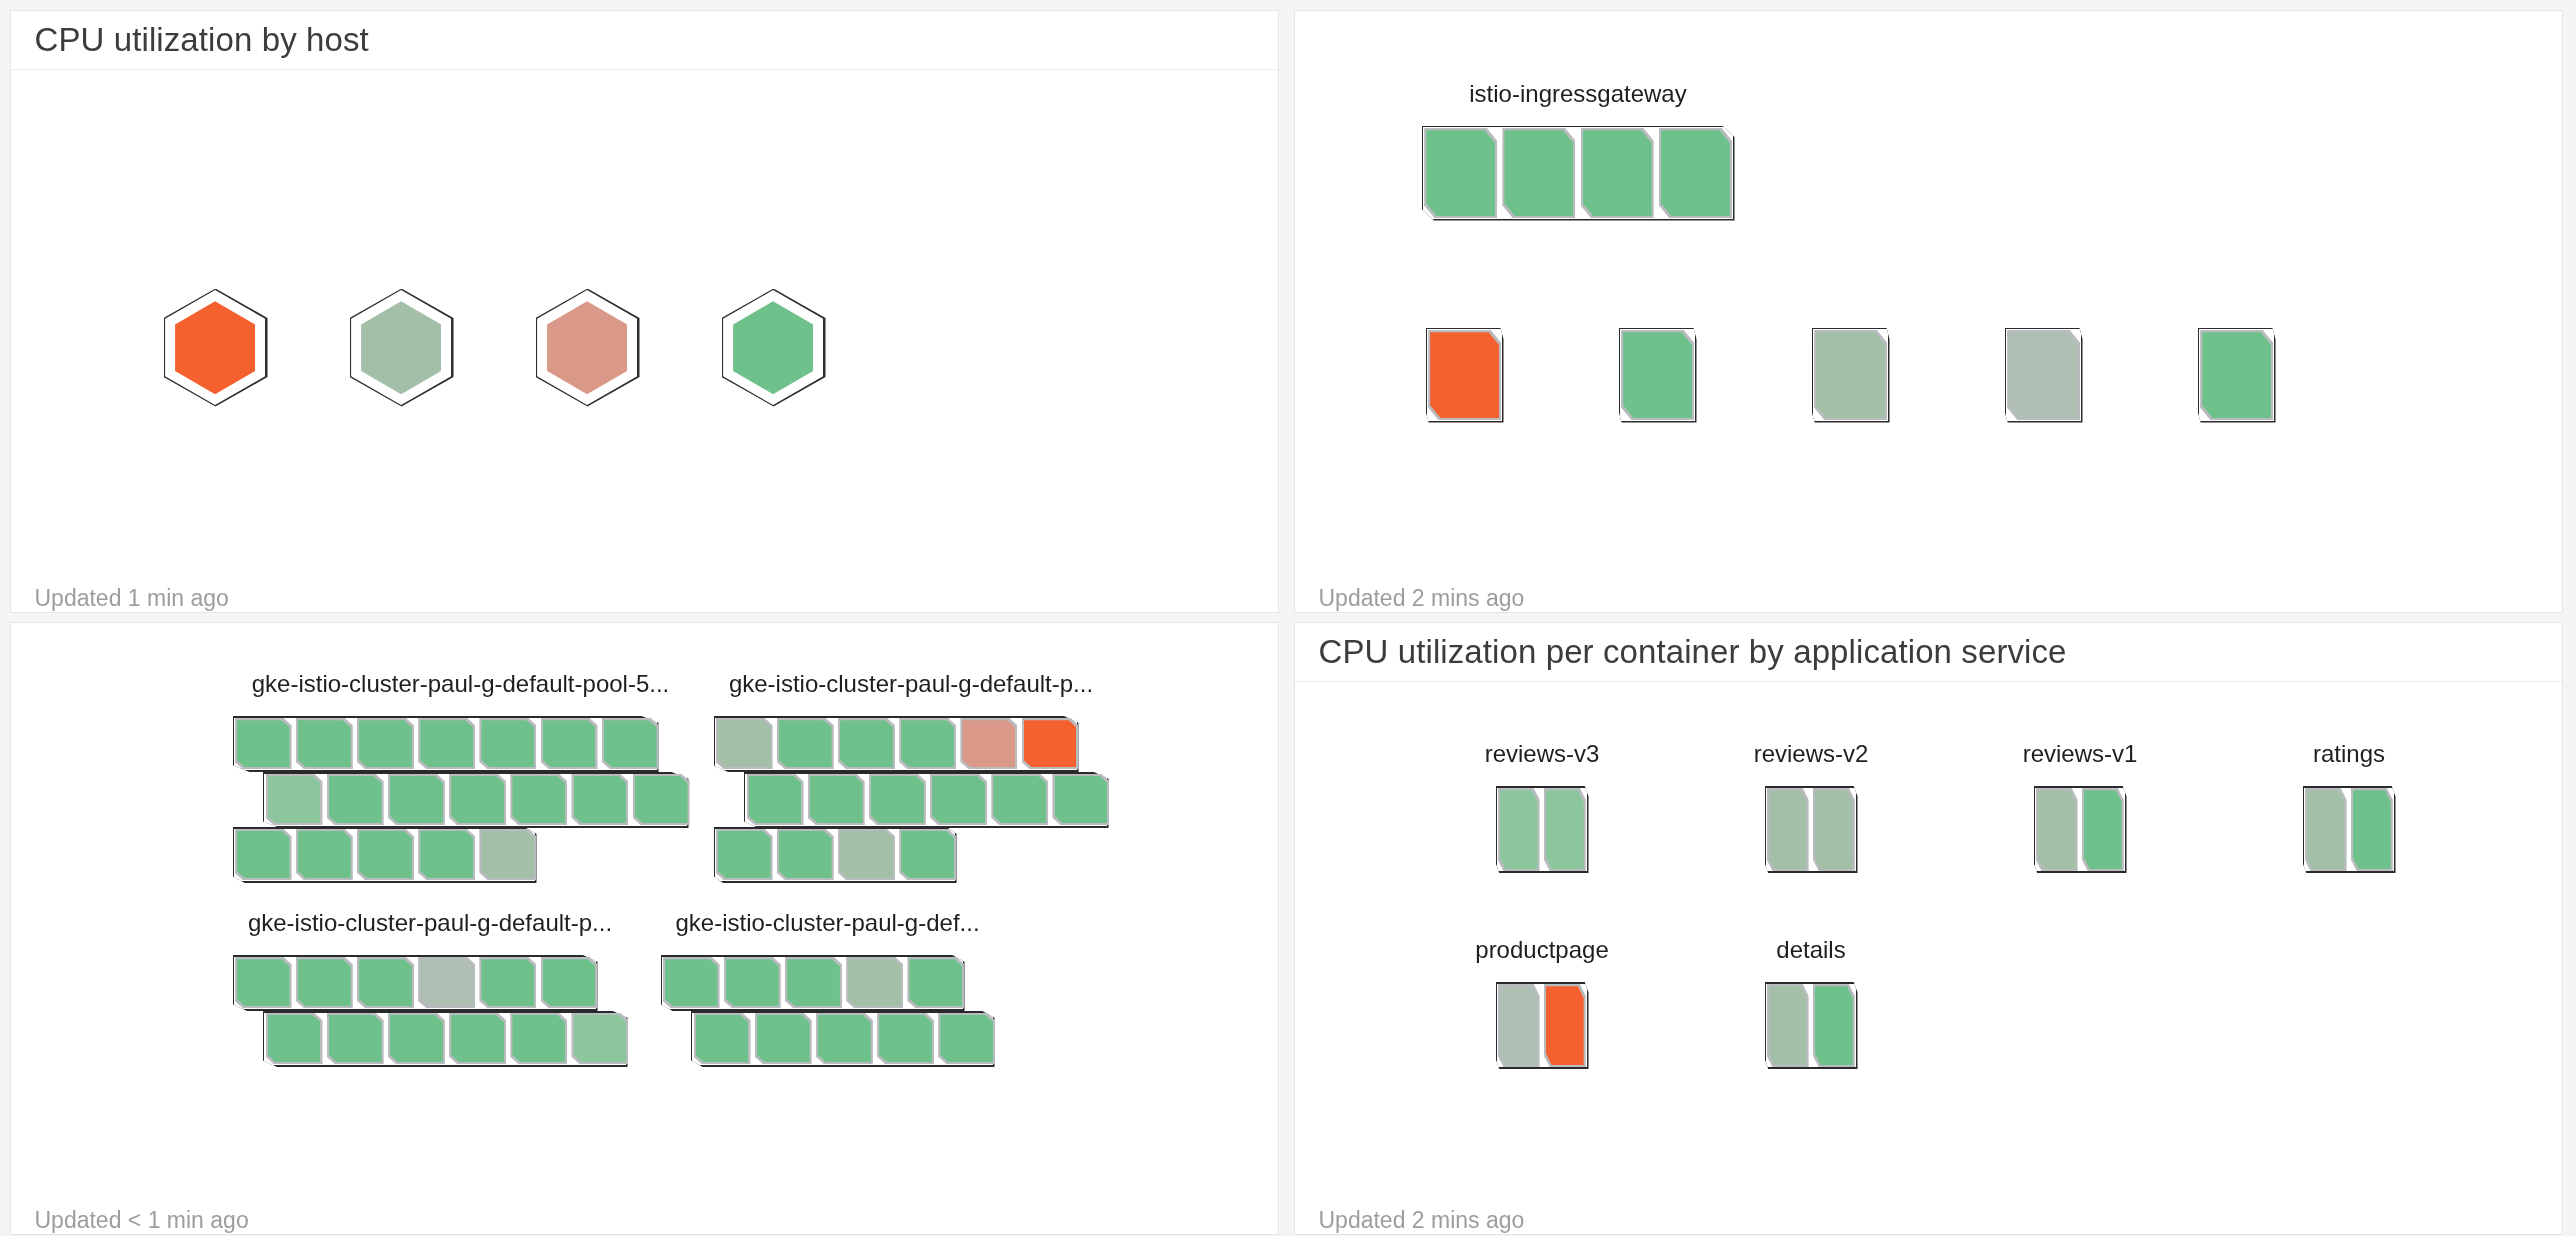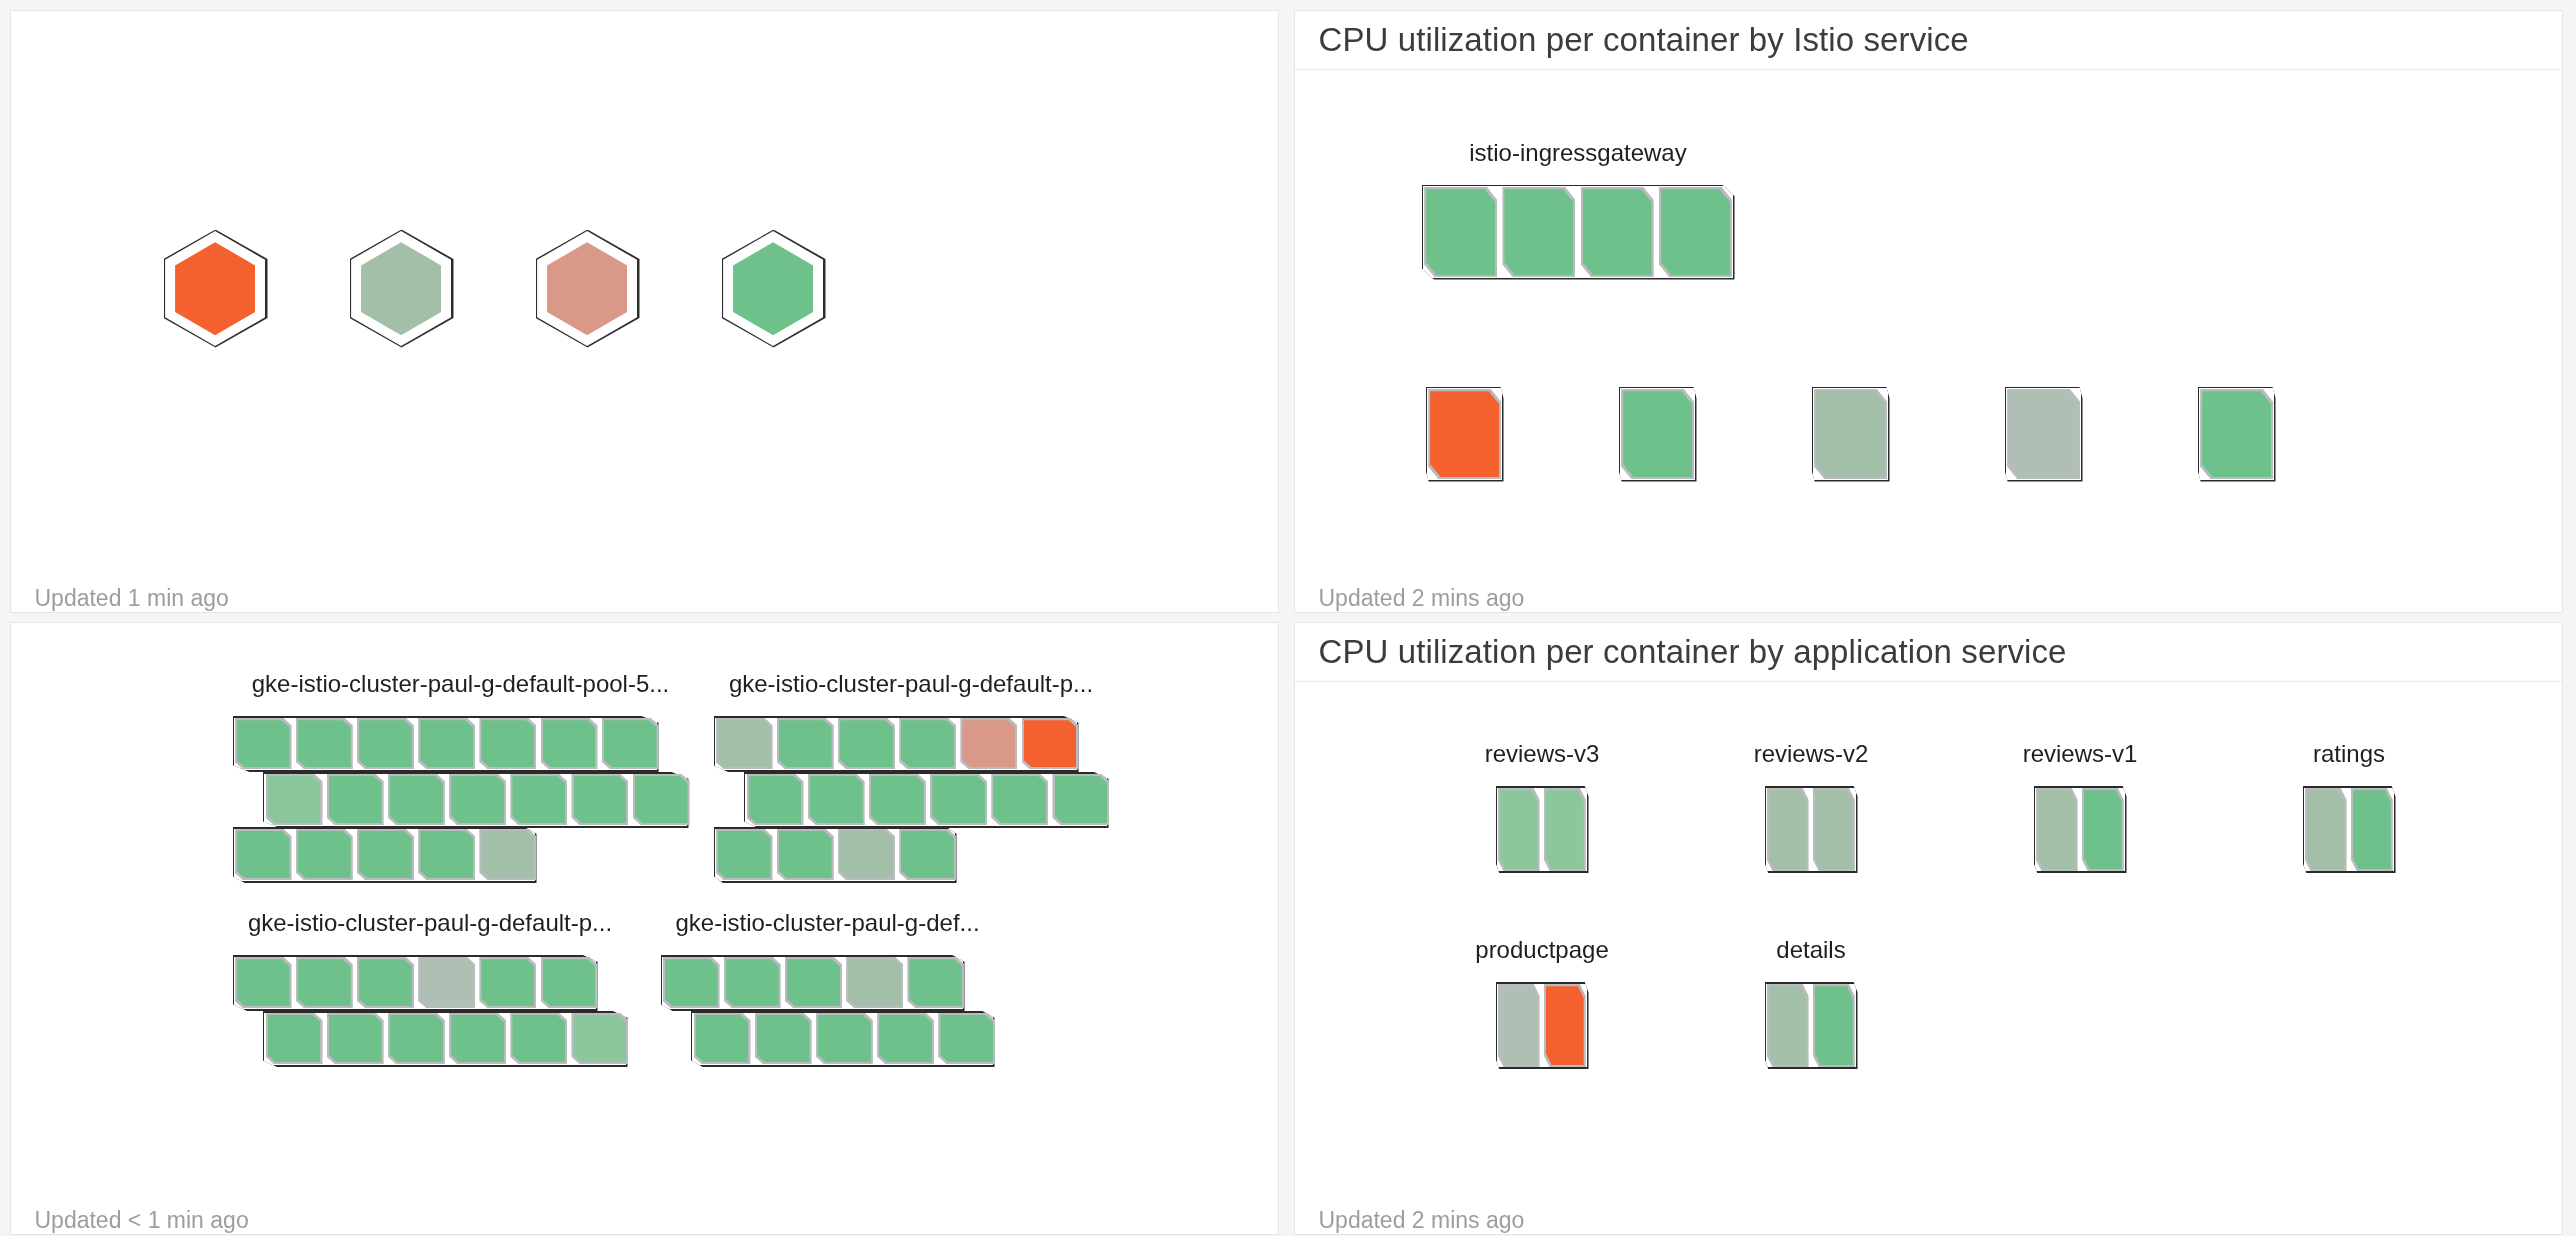--- a/index.html
+++ b/index.html
@@ -144,20 +144,23 @@
     display:block;
     clip-path:polygon(0 0,85% 0,100% 15%,100% 100%,15% 100%,0 85%);
   }
 </style>
 </head>
 <body>
 
 <div class="dash">
 
   <section class="panel">
+    <div class="panel-header">
+      <div class="panel-title">CPU utilization by host</div>
+    </div>
     <div class="panel-body">
       <div class="hex-row" id="host-hexes">
           <div class="hex-cell">
             <div class="hex-wrap">
               <div class="hex-outer"></div>
               <div class="hex-mid"></div>
               <div class="hex-inner" style="background:#F4602E"></div>
             </div>
           </div>
           <div class="hex-cell">
@@ -180,23 +183,20 @@
               <div class="hex-mid"></div>
               <div class="hex-inner" style="background:#6FC18B"></div>
             </div>
           </div>
         </div>
       <div class="panel-footer">Updated 1 min ago</div>
     </div>
   </section>
 
   <section class="panel">
-    <div class="panel-header">
-      <div class="panel-title">CPU utilization per container by Istio service</div>
-    </div>
     <div class="panel-body">
       <div class="groups" id="istio-groups">
           <div class="grp-row" style="left: 127px; top: 69px; gap: 100px;">
             <div class="group">
               <div class="group-label" style="max-width: none;">istio-ingressgateway</div>
               <div class="group-body">
                 <div class="tile-rows" style="width: 313px; height: 95px;">
                   <div class="grp-outline" style="left: 0px; top: 0px; width: 313px; height: 95px; background: rgb(42, 42, 42); clip-path: polygon(0px 0px, 96% 0px, 100% 12%, 100% 100%, 4% 100%, 0px 88%);"></div>
                   <div class="tile-row" style="position: absolute; left: 2.6px; top: 2.6px;">
                     <div class="tile" style="width: 73px; height: 90px; margin-right: 5.3px; background: rgb(185, 188, 190);">

